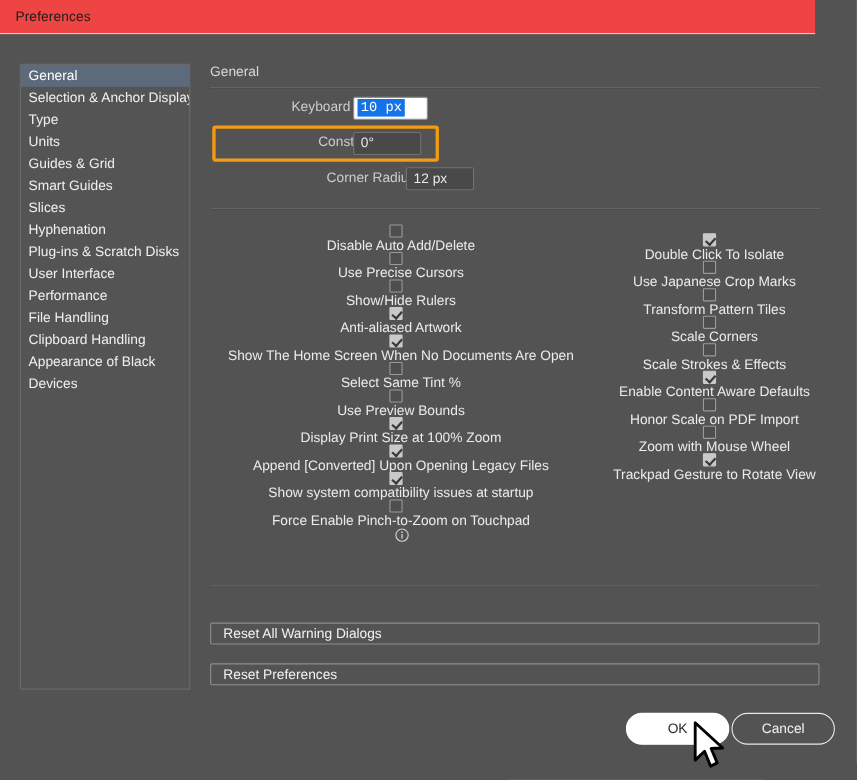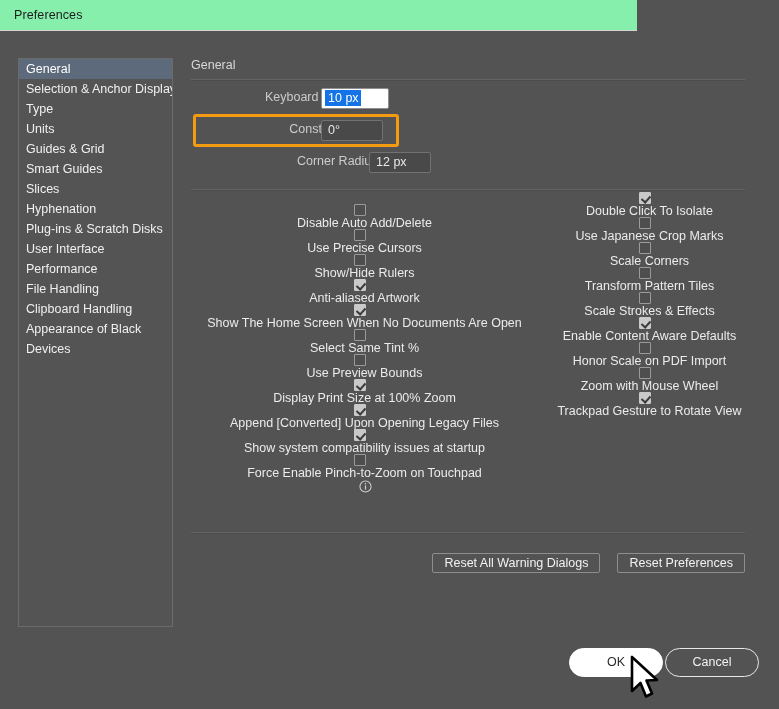--- a/index.html
+++ b/index.html
@@ -20,23 +20,23 @@
     height: 709px;
     box-sizing: border-box;
     background: #535353;
     overflow: hidden;
   }
 
   
   .titlebar {
     position: absolute;
     left: 0; top: 0;
-    width: 637px;
+    width: 741px;
     height: 31px;
-    background: #86efac;
+    background: #ef4444;
     border-bottom: 1px solid #d4d4d4;
     box-sizing: border-box;
   }
   .titlebar-text {
     position: absolute;
     left: 14px;
     top: 8px;
     font-size: 12.5px;
     color: #1d1d1d;
     letter-spacing: .1px;
@@ -118,20 +118,21 @@
     color: #e8e8e8;
     background: #494949;
     border: 1px solid #727272;
     border-radius: 2px;
   }
   .field-box.active {
     background: #ffffff;
     border: 1px solid #8f8f8f;
     color: #000000;
     padding-left: 3px;
+    font-family: Liberation Mono, monospace;
   }
   .sel-text {
     background: #1473e6;
     color: #ffffff;
     padding: 1px 2px 1px 3px;
   }
 
   .kb-row  { left: 10px; top: 30px; width: 180px; }
   .ca-row  { left: 10px; top: 62px; width: 180px; }
   .cr-row  { left: 10px; top: 94px; width: 180px; }
@@ -148,21 +149,21 @@
     height: 33px;
     border: 3px solid #f59b12;
     border-radius: 3px;
     box-sizing: border-box;
     pointer-events: none;
   }
 
   
   .cb-col { position: absolute; }
   .cb-col.left  { left: 4px;   top: 146px; width: 330px; }
-  .cb-col.right { left: 344px; top: 134px; width: 220px; }
+  .cb-col.right { left: 344px; top: 154px; width: 220px; }
 
   .cb-row {
     position: relative;
     height: 25px;
     display: flex;
     align-items: center;
     flex-direction: column;
   }
   .cb-box {
     width: 12px;
@@ -199,25 +200,26 @@
     margin-left: 10px;
     width: 13px;
     height: 13px;
     flex: 0 0 auto;
   }
 
   
   .reset-wrap {
     position: absolute;
     left: 0;
-    top: 495px;
+    top: 508px;
     width: 554px;
     display: flex;
-    justify-content: flex-end;
+    justify-content: flex-start;
     gap: 17px;
+    flex-direction: column;
   }
   .btn-plain {
     height: 20px;
     line-height: 18px;
     padding: 0 11px;
     font-size: 12.5px;
     color: #f2f2f2;
     background: #535353;
     border: 1px solid #8e8e8e;
     border-radius: 2px;
@@ -377,25 +379,25 @@
         <div class="cb-row">
           <span class="cb-box checked"></span>
           <span class="cb-label">Double Click To Isolate</span>
         </div>
         <div class="cb-row">
           <span class="cb-box"></span>
           <span class="cb-label">Use Japanese Crop Marks</span>
         </div>
         <div class="cb-row">
           <span class="cb-box"></span>
+          <span class="cb-label">Transform Pattern Tiles</span>
+        </div>
+        <div class="cb-row">
+          <span class="cb-box"></span>
           <span class="cb-label">Scale Corners</span>
-        </div>
-        <div class="cb-row">
-          <span class="cb-box"></span>
-          <span class="cb-label">Transform Pattern Tiles</span>
         </div>
         <div class="cb-row">
           <span class="cb-box"></span>
           <span class="cb-label">Scale Strokes &amp; Effects</span>
         </div>
         <div class="cb-row">
           <span class="cb-box checked"></span>
           <span class="cb-label">Enable Content Aware Defaults</span>
         </div>
         <div class="cb-row">

